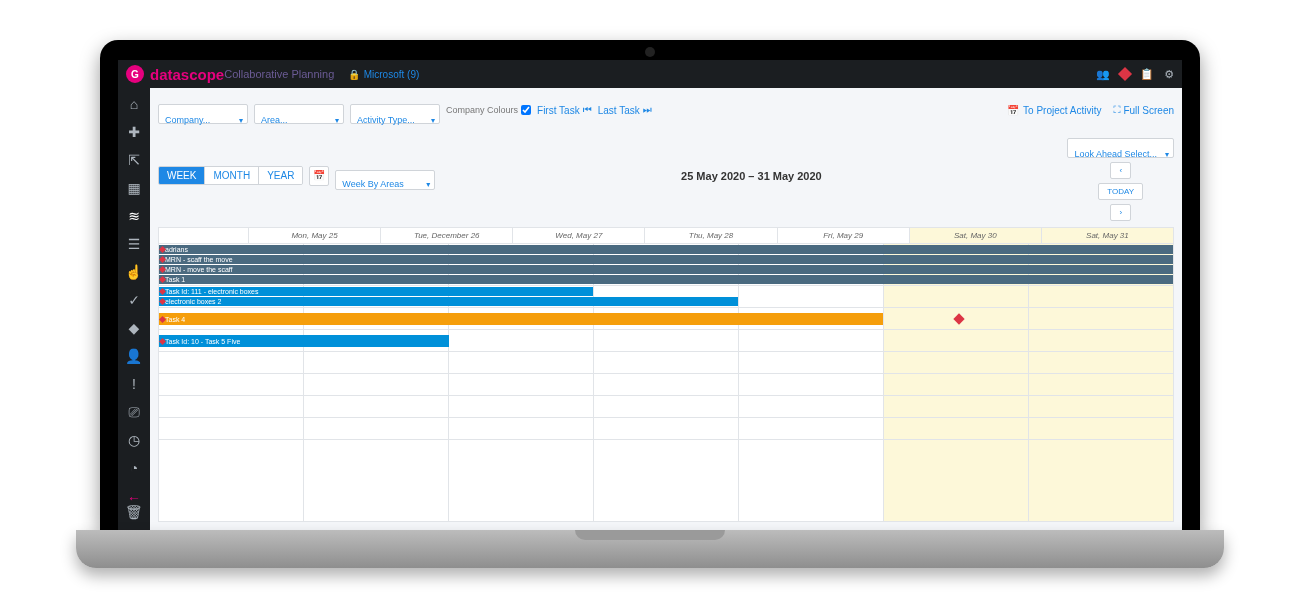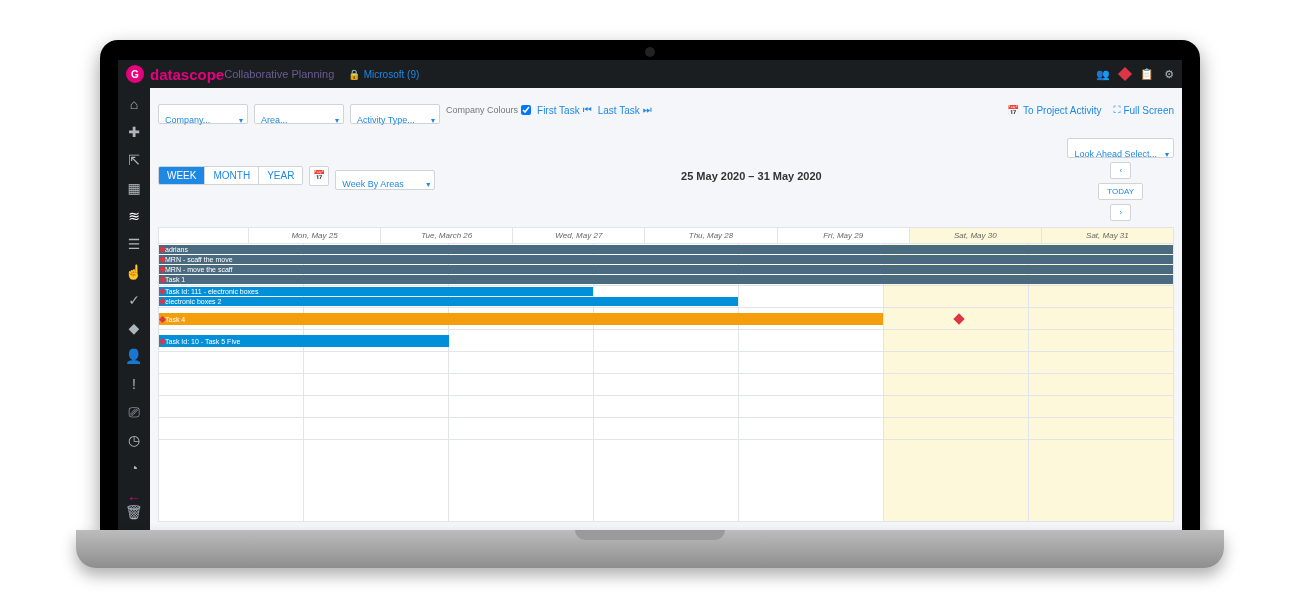--- a/index.html
+++ b/index.html
@@ -175,21 +175,21 @@
               <div class="btn-outline">TODAY</div>
               <div class="btn-outline">›</div>
             </div>
           </div>
 
           <div class="gantt">
             <div class="gantt-head">
               <div class="row-label-col"></div>
               <div class="day-cols">
                 <div class="day-col">Mon, May 25</div>
-                <div class="day-col">Tue, March 26</div>
+                <div class="day-col">Tue, December 26</div>
                 <div class="day-col">Wed, May 27</div>
                 <div class="day-col">Thu, May 28</div>
                 <div class="day-col">Fri, May 29</div>
                 <div class="day-col weekend">Sat, May 30</div>
                 <div class="day-col weekend">Sat, May 31</div>
               </div>
             </div>
             <div class="gantt-body">
               <div class="grid-area">
                 <div class="grid-bg">

